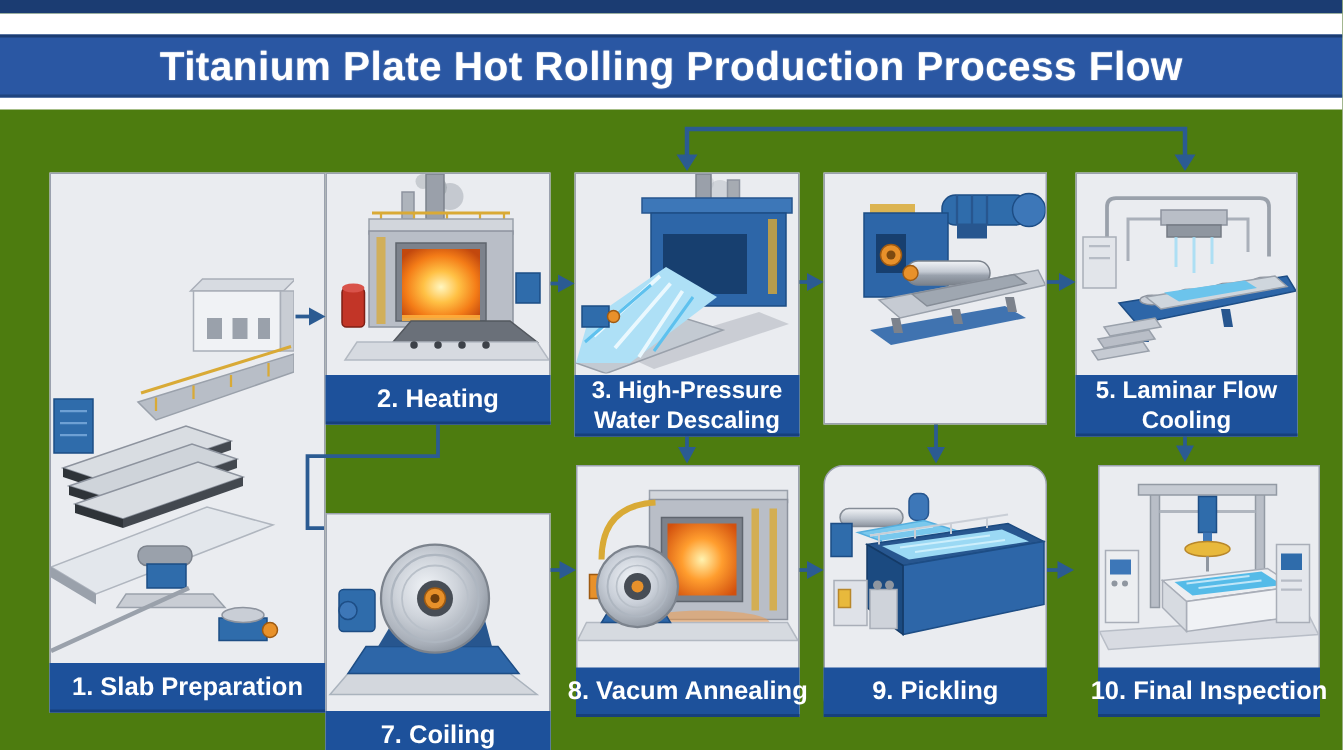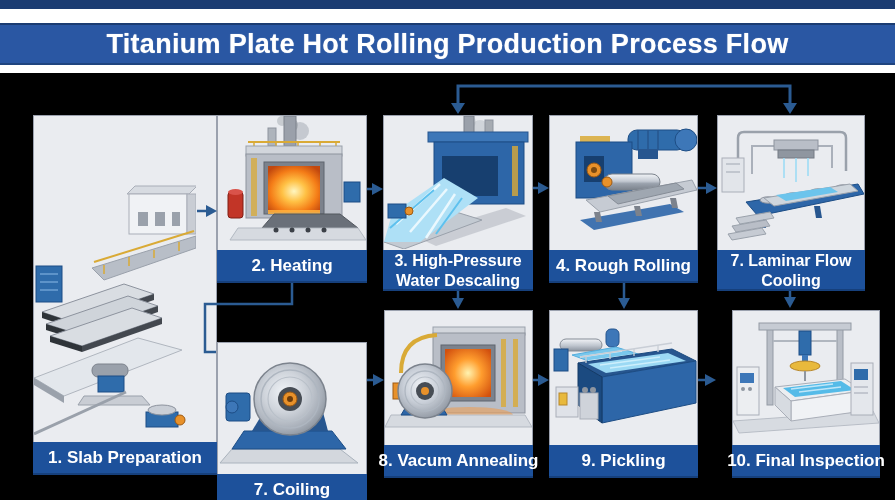--- a/index.html
+++ b/index.html
@@ -1,16 +1,16 @@
 <!DOCTYPE html>
 <html><head>
 <meta charset="utf-8">
 <style>
   html,body{margin:0;padding:0;background:#cfd3da;}
-  .stage{position:relative;width:895px;height:500px;background:#000000;overflow:hidden;
+  .stage{position:relative;width:895px;height:500px;background:#4d7c0f;overflow:hidden;
          font-family:"Liberation Sans",sans-serif;}
   .top-strip{position:absolute;left:0;top:0;width:895px;height:9px;background:#1b3c72;}
   .banner-band{position:absolute;left:0;top:9px;width:895px;height:64px;background:#ffffff;}
   .banner{position:absolute;left:0;top:23px;width:895px;height:42px;background:#2a57a3;
           border-top:2px solid #1b3c72;border-bottom:2px solid #1f447f;box-sizing:border-box;
           display:flex;align-items:center;justify-content:center;}
   .banner span{color:#ffffff;font-size:27px;font-weight:bold;letter-spacing:.3px;
                text-shadow:0 0 1px rgba(255,255,255,.6);}
   .box{position:absolute;background:#eaecf0;border:1px solid #9ba1ae;box-sizing:border-box;}
   .illus{position:absolute;left:0;top:0;}
@@ -154,21 +154,20 @@
       <circle cx="44" cy="54" r="3" fill="#7c4a10"></circle>
       <rect x="54" y="58" width="56" height="16" rx="8" fill="url(#sil4)" stroke="#7b828c"></rect>
       <circle cx="57" cy="66" r="5" fill="#e8912a" stroke="#9e5a12"></circle>
       <polygon points="36,84 142,64 147,74 50,96" fill="#c6cbd3" stroke="#9aa1ab"></polygon>
       <polygon points="58,80 126,67 134,73 68,88" fill="#9fa7b1" stroke="#868d97"></polygon>
       <polygon points="30,104 120,88 134,96 44,114" fill="#2d66a8" opacity=".9"></polygon>
       <polygon points="44,96 50,96 52,106 46,106" fill="#7c828c"></polygon>
       <polygon points="84,90 90,90 92,100 86,100" fill="#7c828c"></polygon>
       <polygon points="120,82 126,82 128,92 122,92" fill="#7c828c"></polygon>
     </svg>
-    <div class="label one">4. Rough Rolling</div>
   </div>
 
   <div class="box" style="left:717px;top:115px;width:148px;height:176px;">
     <svg class="illus" width="146" height="133" viewBox="0 0 146 133">
       <path d="M20,58 V22 Q20,16 26,16 H122 Q128,16 128,22 V55" fill="none" stroke="#9aa1ab" stroke-width="2.5"></path>
       <path d="M34,58 V30 H114 V52" fill="none" stroke="#aab0ba" stroke-width="2"></path>
       <rect x="56" y="24" width="44" height="10" fill="#b9bec7" stroke="#8d939e"></rect>
       <rect x="60" y="34" width="36" height="8" fill="#8f96a0" stroke="#757b84"></rect>
       <path d="M66,42 V62 M78,42 V66 M90,42 V60" stroke="#9fdcf5" stroke-width="2" opacity=".8"></path>
       <rect x="4" y="42" width="22" height="34" fill="#e2e5ea" stroke="#a9aeb8"></rect>
@@ -179,21 +178,21 @@
       <ellipse cx="100" cy="76" rx="8" ry="3.2" fill="#c9ced6" stroke="#8d939e"></ellipse>
       <ellipse cx="125" cy="72" rx="8" ry="3.2" fill="#c9ced6" stroke="#8d939e"></ellipse>
       <polygon points="46,82 132,68 140,75 56,90" fill="#cfd6dd" stroke="#9aa1ab"></polygon>
       <polygon points="58,79 112,71 120,76 68,85" fill="#6cc4ec"></polygon>
       <polygon points="40,100 46,100 48,112 42,112" fill="#27568f"></polygon>
       <polygon points="96,90 102,90 104,102 98,102" fill="#27568f"></polygon>
       <polygon points="18,102 52,96 56,102 22,108" fill="#c6cbd3" stroke="#9aa1ab"></polygon>
       <polygon points="14,110 48,104 52,110 18,116" fill="#b9bec7" stroke="#9aa1ab"></polygon>
       <polygon points="10,118 44,112 48,118 14,124" fill="#c6cbd3" stroke="#9aa1ab"></polygon>
     </svg>
-    <div class="label two">7. Laminar Flow Cooling</div>
+    <div class="label two">5. Laminar Flow Cooling</div>
   </div>
 
   <div class="box" style="left:217px;top:310px;width:150px;height:165px;margin-top:32px;">
     <svg class="illus" width="148" height="130" viewBox="0 0 148 130">
       <defs>
         <radialGradient id="coil7" cx="42%" cy="40%" r="70%">
           <stop offset="0%" stop-color="#f0f3f7"></stop>
             <stop offset="40%" stop-color="#cfd4db"></stop>
           <stop offset="75%" stop-color="#a7aeb8"></stop>
             <stop offset="100%" stop-color="#7e8690"></stop>
@@ -242,21 +241,21 @@
       <rect x="8" y="72" width="18" height="16" fill="#e8912a" stroke="#9e5a12"></rect>
       <circle cx="40" cy="80" r="27" fill="url(#coil8)" stroke="#7c838d" stroke-width="1.5"></circle>
       <circle cx="40" cy="80" r="20" fill="none" stroke="#aeb6c0" stroke-width="1.3"></circle>
       <circle cx="40" cy="80" r="14" fill="none" stroke="#b9c0c9" stroke-width="1.1"></circle>
       <circle cx="40" cy="80" r="9" fill="#474d55"></circle>
       <circle cx="40" cy="80" r="4" fill="#e8912a"></circle>
     </svg>
     <div class="label one">8. Vacum Annealing</div>
   </div>
 
-  <div class="box" style="left:549px;top:310px;width:149px;height:168px;">
+  <div class="box" style="left:549px;top:310px;width:149px;height:168px;border-radius:13px;">
     <svg class="illus" width="147" height="133" viewBox="0 0 147 133">
       <defs>
         <linearGradient id="sil9" x1="0" y1="0" x2="0" y2="1">
           <stop offset="0%" stop-color="#f2f4f7"></stop>
             <stop offset="55%" stop-color="#bfc6cf"></stop>
           <stop offset="100%" stop-color="#8c949f"></stop>
         </linearGradient>
       </defs>
       <rect x="56" y="18" width="13" height="18" rx="5" fill="#3d77b8" stroke="#27568f"></rect>
       <rect x="10" y="28" width="42" height="12" rx="6" fill="url(#sil9)" stroke="#868d97"></rect>

